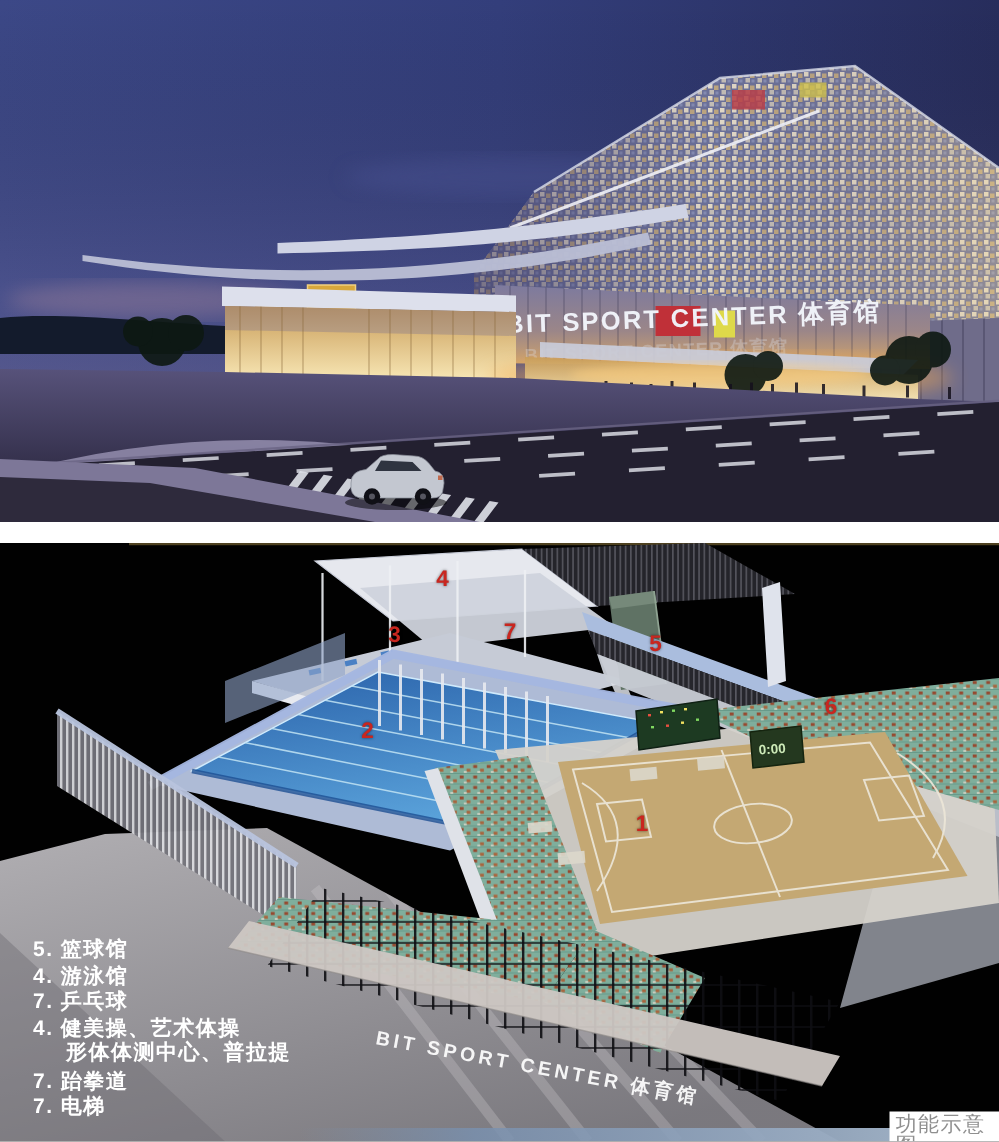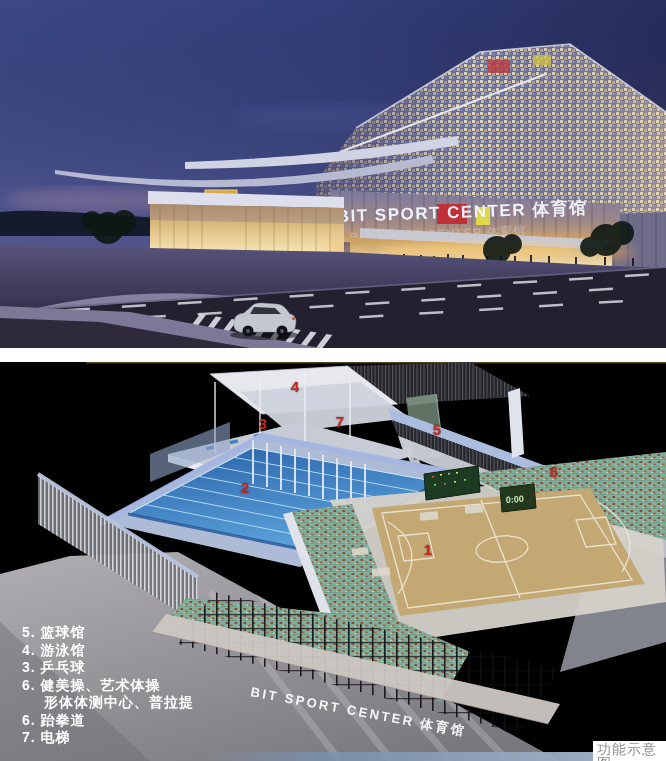--- a/index.html
+++ b/index.html
@@ -461,23 +461,23 @@
     <span class="marker" id="m2">2</span>
     <span class="marker" id="m3">3</span>
     <span class="marker" id="m4">4</span>
     <span class="marker" id="m5">5</span>
     <span class="marker" id="m6">6</span>
     <span class="marker" id="m7">7</span>
 
     <div class="legend">
       <div>5. 篮球馆</div>
       <div>4. 游泳馆</div>
-      <div>3. 乒乓球</div>
-      <div>6. 健美操、艺术体操</div>
+      <div>7. 乒乓球</div>
+      <div>4. 健美操、艺术体操</div>
       <div class="indent">形体体测中心、普拉提</div>
-      <div>6. 跆拳道</div>
+      <div>7. 跆拳道</div>
       <div>7. 电梯</div>
     </div>
 
     <div class="caption">功能示意图</div>
   </figure>
 
 </div>
 
 </body></html>

